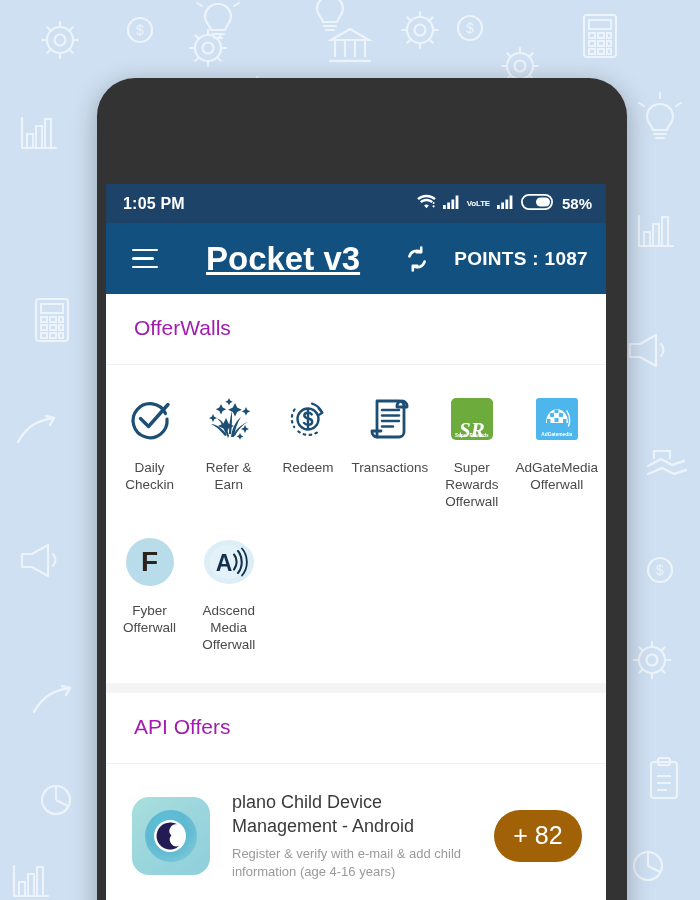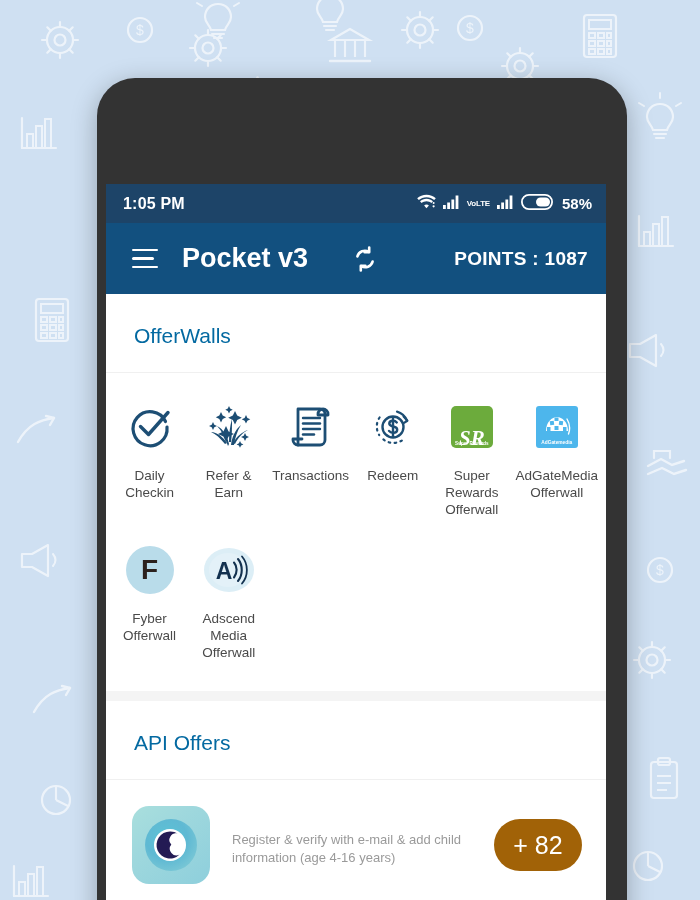--- a/index.html
+++ b/index.html
@@ -130,24 +130,25 @@
     display: block;
     height: 2.5px;
     background: #ffffff;
     border-radius: 2px;
   }
   #menu-button span:nth-child(1) { width: 26px; }
   #menu-button span:nth-child(2) { width: 22px; }
   #menu-button span:nth-child(3) { width: 26px; }
 
   #app-title {
-    font-size: 27px;
-    font-weight: bold;
-    margin-left: 20px;
+    font-size: 33px;
+    font-weight: bold;
+    margin-left: 44px;
     white-space: nowrap;
+    text-decoration: underline;
   }
   #refresh-button {
     margin-left: 42px;
     cursor: pointer;
     display: flex;
     align-items: center;
     flex: 0 0 auto;
   }
   #points-label {
     margin-left: auto;
@@ -163,23 +164,23 @@
     background: #f4f4f4;
     overflow: hidden;
   }
 
   .card {
     background: #ffffff;
   }
   .card + .card { margin-top: 10px; }
 
   .section-header {
-    padding: 30px 28px 24px;
+    padding: 22px 28px 24px;
     font-size: 21px;
-    color: #0369a1;
+    color: #a21caf;
     border-bottom: 1px solid #f0f0f0;
   }
 
   
   #offerwall-grid {
     display: grid;
     grid-template-columns: repeat(6, 1fr);
     padding: 16px 4px 22px;
     row-gap: 6px;
   }
@@ -577,48 +578,48 @@
                 <path d="M9 18 l1.3 2.7 2.7 1.3 -2.7 1.3 -1.3 2.7 -1.3 -2.7 -2.7 -1.3 2.7 -1.3 Z"></path>
                 <path d="M36 37 l1.1 2.3 2.3 1.1 -2.3 1.1 -1.1 2.3 -1.1 -2.3 -2.3 -1.1 2.3 -1.1 Z"></path>
                 <path d="M25 2 l1.2 2.5 2.5 1.2 -2.5 1.2 -1.2 2.5 -1.2 -2.5 -2.5 -1.2 2.5 -1.2 Z"></path>
               </svg>
             </div>
             <div class="tile-label">Refer &amp; Earn</div>
           </div>
 
           <div class="grid-tile">
             <div class="tile-icon">
+              <svg width="48" height="48" viewBox="0 0 48 48" fill="none">
+                <circle cx="24" cy="24" r="10.5" stroke="#1d4e74" stroke-width="2.4"></circle>
+                <path d="M27.8 19.4c-.9-1.1-2.3-1.7-3.8-1.7-2.2 0-3.7 1.1-3.7 2.8 0 1.8 1.6 2.5 3.9 3 2.4.5 4 1.3 4 3.2 0 1.8-1.7 3-4.1 3-1.7 0-3.2-.6-4.1-1.8" stroke="#1d4e74" stroke-width="2.4" stroke-linecap="round"></path>
+                <line x1="24" y1="14.2" x2="24" y2="33.8" stroke="#1d4e74" stroke-width="2.4" stroke-linecap="round"></line>
+                <path d="M38 17.5A16 16 0 0 0 28 8.6" stroke="#1d4e74" stroke-width="2.2" stroke-linecap="round"></path>
+                <path d="M34.6 13.6 38.4 17.8 33.8 20.6" stroke="#1d4e74" stroke-width="2.2" stroke-linecap="round" stroke-linejoin="round"></path>
+                <path d="M10.6 14.5A16 16 0 0 0 10.2 32" stroke="#1d4e74" stroke-width="2.2" stroke-linecap="round" stroke-dasharray="1.6 4.4"></path>
+                <path d="M14.4 36.4A16 16 0 0 0 33 37.5" stroke="#1d4e74" stroke-width="2.2" stroke-linecap="round" stroke-dasharray="1.6 4.4"></path>
+              </svg>
+            </div>
+            <div class="tile-label">Redeem</div>
+          </div>
+
+          <div class="grid-tile">
+            <div class="tile-icon">
               <svg width="44" height="46" viewBox="0 0 44 46" fill="none" stroke="#1d4e74" stroke-width="2.8" stroke-linejoin="round">
                 <path d="M9 5 H31 a5 5 0 0 1 5 5 v26 a5 5 0 0 1 -5 5 H9 Z" fill="#ffffff"></path>
                 <path d="M36 10 a5 5 0 0 1 5 -5 a5 5 0 0 1 5 5 v1 h-10Z" transform="translate(-7,0)"></path>
                 <path d="M9 41 a5 5 0 0 1 -5 -5 v-1 h9" stroke-linecap="round"></path>
                 <g stroke-width="2.4" stroke-linecap="round">
                   <line x1="14" y1="14" x2="31" y2="14"></line>
                   <line x1="14" y1="19.5" x2="31" y2="19.5"></line>
                   <line x1="14" y1="25" x2="31" y2="25"></line>
                   <line x1="14" y1="30.5" x2="25" y2="30.5"></line>
                 </g>
               </svg>
             </div>
             <div class="tile-label">Transactions</div>
-          </div>
-
-          <div class="grid-tile">
-            <div class="tile-icon">
-              <svg width="48" height="48" viewBox="0 0 48 48" fill="none">
-                <circle cx="24" cy="24" r="10.5" stroke="#1d4e74" stroke-width="2.4"></circle>
-                <path d="M27.8 19.4c-.9-1.1-2.3-1.7-3.8-1.7-2.2 0-3.7 1.1-3.7 2.8 0 1.8 1.6 2.5 3.9 3 2.4.5 4 1.3 4 3.2 0 1.8-1.7 3-4.1 3-1.7 0-3.2-.6-4.1-1.8" stroke="#1d4e74" stroke-width="2.4" stroke-linecap="round"></path>
-                <line x1="24" y1="14.2" x2="24" y2="33.8" stroke="#1d4e74" stroke-width="2.4" stroke-linecap="round"></line>
-                <path d="M38 17.5A16 16 0 0 0 28 8.6" stroke="#1d4e74" stroke-width="2.2" stroke-linecap="round"></path>
-                <path d="M34.6 13.6 38.4 17.8 33.8 20.6" stroke="#1d4e74" stroke-width="2.2" stroke-linecap="round" stroke-linejoin="round"></path>
-                <path d="M10.6 14.5A16 16 0 0 0 10.2 32" stroke="#1d4e74" stroke-width="2.2" stroke-linecap="round" stroke-dasharray="1.6 4.4"></path>
-                <path d="M14.4 36.4A16 16 0 0 0 33 37.5" stroke="#1d4e74" stroke-width="2.2" stroke-linecap="round" stroke-dasharray="1.6 4.4"></path>
-              </svg>
-            </div>
-            <div class="tile-label">Redeem</div>
           </div>
 
           <div class="grid-tile">
             <div class="tile-icon">
               <div class="badge-sr">
                 <span class="sr-text">SR</span>
                 <span class="sr-sub">Super Rewards</span>
               </div>
             </div>
             <div class="tile-label">
@@ -701,20 +702,21 @@
                   </radialGradient>
                 </defs>
                 <circle cx="29" cy="29" r="26" fill="url(#planoGrad)"></circle>
                 <circle cx="28" cy="29" r="16" fill="#ffffff"></circle>
                 <path d="M28 15.5a13.5 13.5 0 1 0 9.6 23 6.6 6.6 0 0 1-8.3-9.9 6.6 6.6 0 0 1 6.6-10.9A13.4 13.4 0 0 0 28 15.5Z" fill="#231b54"></path>
                 <circle cx="35.5" cy="22.8" r="5.6" fill="#ffffff"></circle>
               </svg>
             </div>
 
             <div class="offer-text">
+              <div class="offer-title">plano Child Device Management - Android</div>
               <div class="offer-desc">Register &amp; verify with e-mail &amp; add child information (age 4-16 years)</div>
             </div>
 
             <div class="offer-points">+ 82</div>
           </div>
         </div>
       </div>
 
     </div>
   </div>

